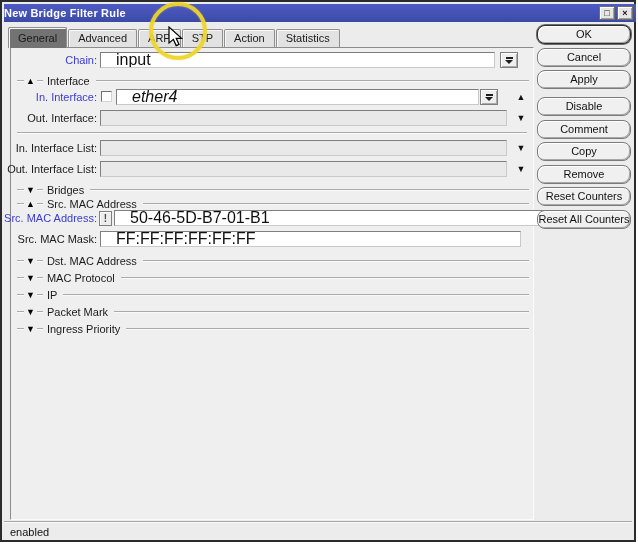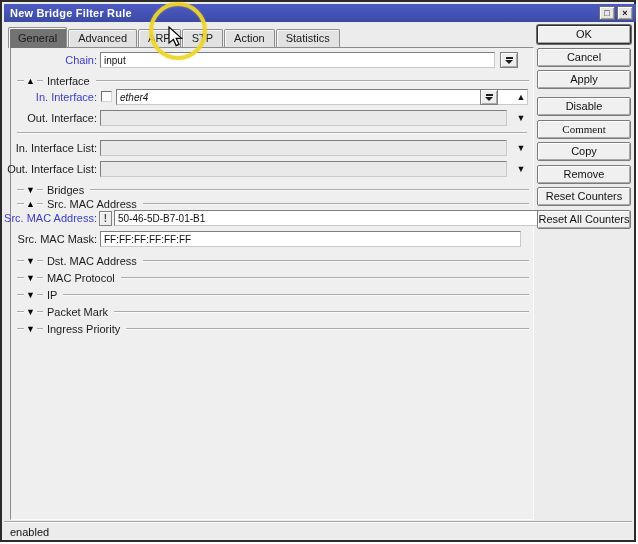--- a/index.html
+++ b/index.html
@@ -12,21 +12,21 @@
   .winframe {
     position:absolute; left:0; top:0; width:636px; height:542px;
     background:#ececec; border:2px solid #2b2b2b;
   }
   
   .titlebar {
     position:absolute; left:2px; top:2px; width:632px; height:18px;
     background:linear-gradient(180deg,#4d5ac4 0%, #4452b4 55%, #3b49a6 100%);
     display:flex; align-items:center;
   }
-  .titletext { color:#ffffff; font-weight:bold; font-size:11px; padding-left:6px; letter-spacing:.2px; }
+  .titletext { color:#ffffff; font-weight:bold; font-size:11px; letter-spacing:.2px; }
   .winbtns { position:absolute; right:3px; top:2px; display:flex; gap:2px; }
   .winbtn {
     width:16px; height:14px; background:#e6e6e6;
     border:1px solid #6f6f6f; box-shadow:inset 1px 1px 0 #ffffff, inset -1px -1px 0 #9e9e9e;
     display:flex; align-items:center; justify-content:center;
     font-size:9px; font-weight:bold; color:#111; line-height:1;
   }
   
   .tabbar { position:absolute; left:6px; top:24px; height:21px; display:flex; align-items:flex-end; z-index:3; }
   .tab {
@@ -40,22 +40,22 @@
   .panel {
     position:absolute; left:8px; top:45px; width:524px; height:473px;
     background:#efefef;
     border:1px solid; border-color:#8c8c8c #fbfbfb #fbfbfb #8c8c8c;
   }
   .rowlbl { position:absolute; left:-14px; width:100px; text-align:right; line-height:16px; white-space:nowrap; }
   .lbl-blue { color:#3b3bd4; }
   .field {
     position:absolute; height:16px; background:#ffffff;
     border:1px solid; border-color:#7f7f7f #c9c9c9 #c9c9c9 #7f7f7f;
-    font-family:"Liberation Sans", sans-serif; font-size:10px; color:#111;
-    padding:0 3px; outline:none;
+    font-family:"Liberation Sans", sans-serif; font-size:16px; color:#111;
+    padding:0 15px; outline:none;
   }
   .field.disabled { background:#e9e9e9; }
   .field.italic { font-style:italic; }
   .dropbtn {
     position:absolute; width:18px; height:16px; background:#efefef;
     border:1px solid #7f7f7f; box-shadow:inset 1px 1px 0 #ffffff, inset -1px -1px 0 #ababab;
     display:flex; flex-direction:column; align-items:center; justify-content:center;
   }
   .tbar { width:7px; height:2px; background:#1d1d1d; margin-bottom:1px; }
   .tdown { width:0; height:0; border-left:4px solid transparent; border-right:4px solid transparent; border-top:4px solid #1d1d1d; }
@@ -73,21 +73,21 @@
   .hline { height:2px; border-top:1px solid #aaaaaa; border-bottom:1px solid #fafafa; }
   .hline.pre { width:7px; }
   .hline.mid { width:6px; }
   .hline.fill { flex:1; }
   .tri { font-size:9px; color:#000; margin:0 2px; line-height:1; cursor:default; }
   .sect-label { margin:0 6px 0 4px; white-space:nowrap; }
   .separator { position:absolute; left:6px; right:6px; height:2px; border-top:1px solid #ababab; border-bottom:1px solid #fafafa; }
   
   .btn {
     position:absolute; left:535px; width:94px; height:19px;
-    background:#f0f0f0; border:1px solid #7b7b7b; border-radius:2px;
+    background:#f0f0f0; border:1px solid #7b7b7b; border-radius:8px;
     box-shadow:inset 1px 1px 0 #ffffff, inset -1px -1px 0 #a9a9a9;
     text-align:center; line-height:17px; color:#111; cursor:default; white-space:nowrap;
   }
   .btn.default { border-color:#2e2e2e; box-shadow:inset 1px 1px 0 #ffffff, inset -1px -1px 0 #a9a9a9, 0 0 0 1px #6a6a6a; }
   
   .statusline { position:absolute; left:2px; right:2px; top:519px; height:2px; border-top:1px solid #a5a5a5; border-bottom:1px solid #fbfbfb; }
   .statustext { position:absolute; left:8px; top:523px; line-height:14px; color:#111; }
   
   .highlight-circle {
     position:absolute; left:149px; top:2px; width:58px; height:58px;
@@ -139,21 +139,21 @@
         <span class="hline pre"></span>
         <span class="tri">▲</span>
         <span class="hline mid"></span>
         <span class="sect-label">Interface</span>
         <span class="hline fill"></span>
       </div>
 
       <div>
         <span class="rowlbl lbl-blue" style="top:41px;">In. Interface:</span>
         <span class="checkbox" style="left:90px; top:43px;"></span>
-        <input class="field italic" style="left: 105px; top: 41px; width: 412px;" readonly="" value="ether4">
+        <input class="field italic" style="left: 105px; top: 41px; width: 363px;" readonly="" value="ether4">
         <span class="dropbtn" style="left:469px; top:41px;">
           <span class="tbar"></span>
           <span class="tdown"></span>
         </span>
         <span class="arrowglyph" style="left:503px; top:41px;">▲</span>
       </div>
 
       <div>
         <span class="rowlbl" style="top:62px;">Out. Interface:</span>
         <input class="field disabled" style="left: 89px; top: 62px; width: 407px;" readonly="" value="">
@@ -240,21 +240,21 @@
         <span class="sect-label">Ingress Priority</span>
         <span class="hline fill"></span>
       </div>
 
     </div>
 
     <div class="btn default" style="top:23px;">OK</div>
     <div class="btn" style="top:68px;">Apply</div>
     <div class="btn" style="top:46px;">Cancel</div>
     <div class="btn" style="top:95px;">Disable</div>
-    <div class="btn" style="top:118px;font-family:Liberation Serif, serif;">Comment</div>
+    <div class="btn" style="top:118px;">Comment</div>
     <div class="btn" style="top:140px;">Copy</div>
     <div class="btn" style="top:163px;">Remove</div>
     <div class="btn" style="top:185px;">Reset Counters</div>
     <div class="btn" style="top:208px;">Reset All Counters</div>
 
     <div class="statusline"></div>
     <div class="statustext">enabled</div>
 
   </div>
 

